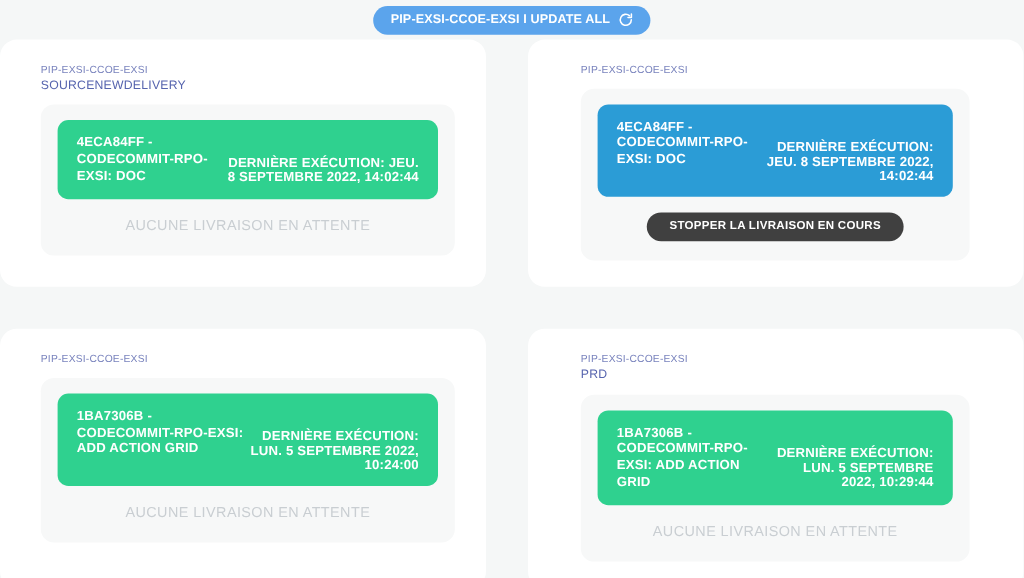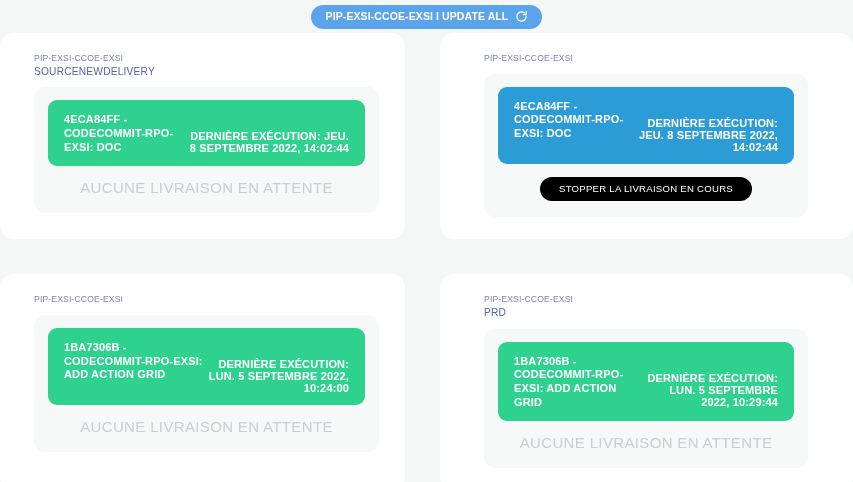--- a/index.html
+++ b/index.html
@@ -125,34 +125,34 @@
   }
 
   
   .panel-footer {
     text-align: center;
     padding-top: 13px;
     padding-bottom: 2px;
   }
 
   .empty-message {
-    font-size: 15px;
+    font-size: 12px;
     color: #c9ced2;
     letter-spacing: 0.35px;
   }
 
   .stop-button {
     display: inline-block;
-    background: #000000;
+    background: #404040;
     color: #ffffff;
     border: none;
     border-radius: 14px;
     padding: 7px 19px 8px 19px;
     font-size: 9.6px;
-    font-weight: normal;
+    font-weight: bold;
     letter-spacing: 0.25px;
     cursor: pointer;
     line-height: 1;
     white-space: nowrap;
   }
 </style>
 </head>
 <body>
 
 <div class="topbar">

